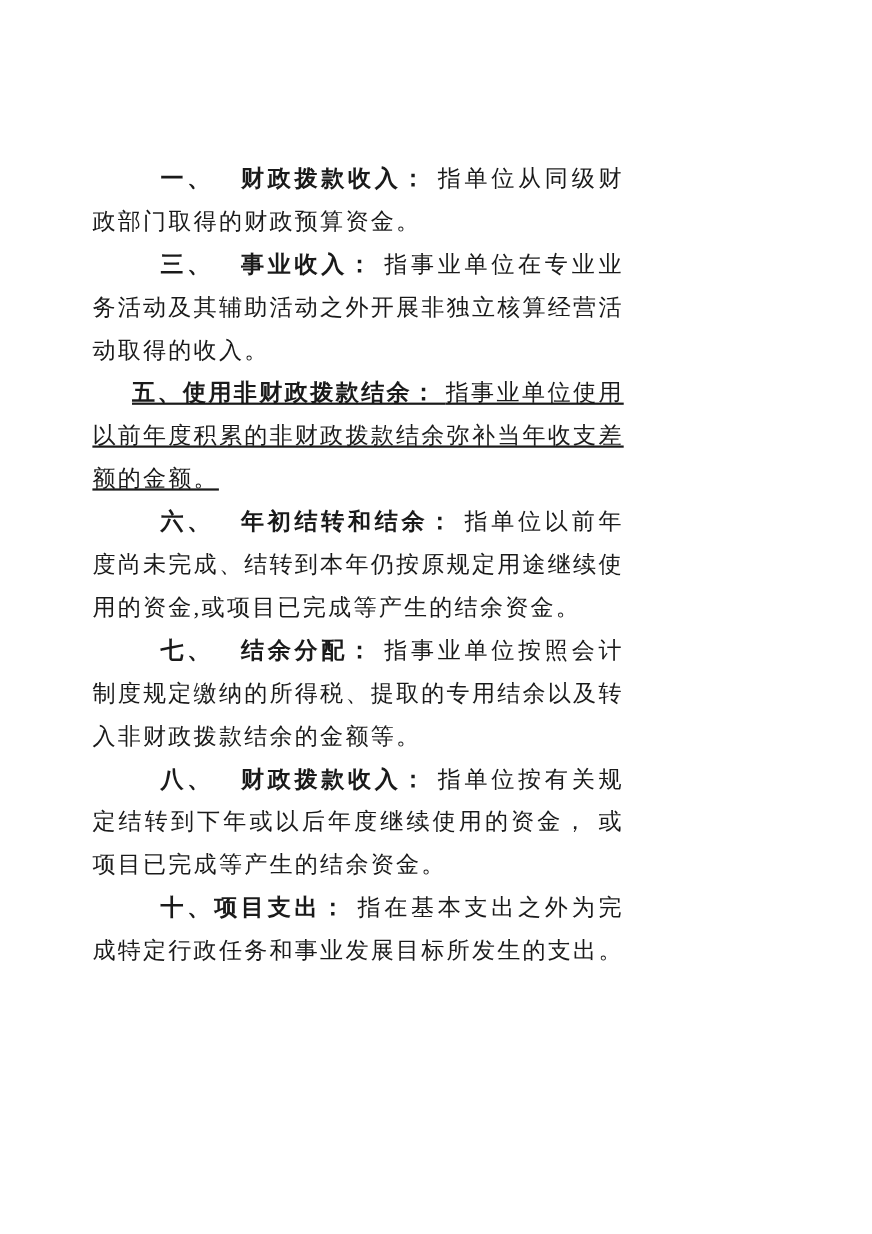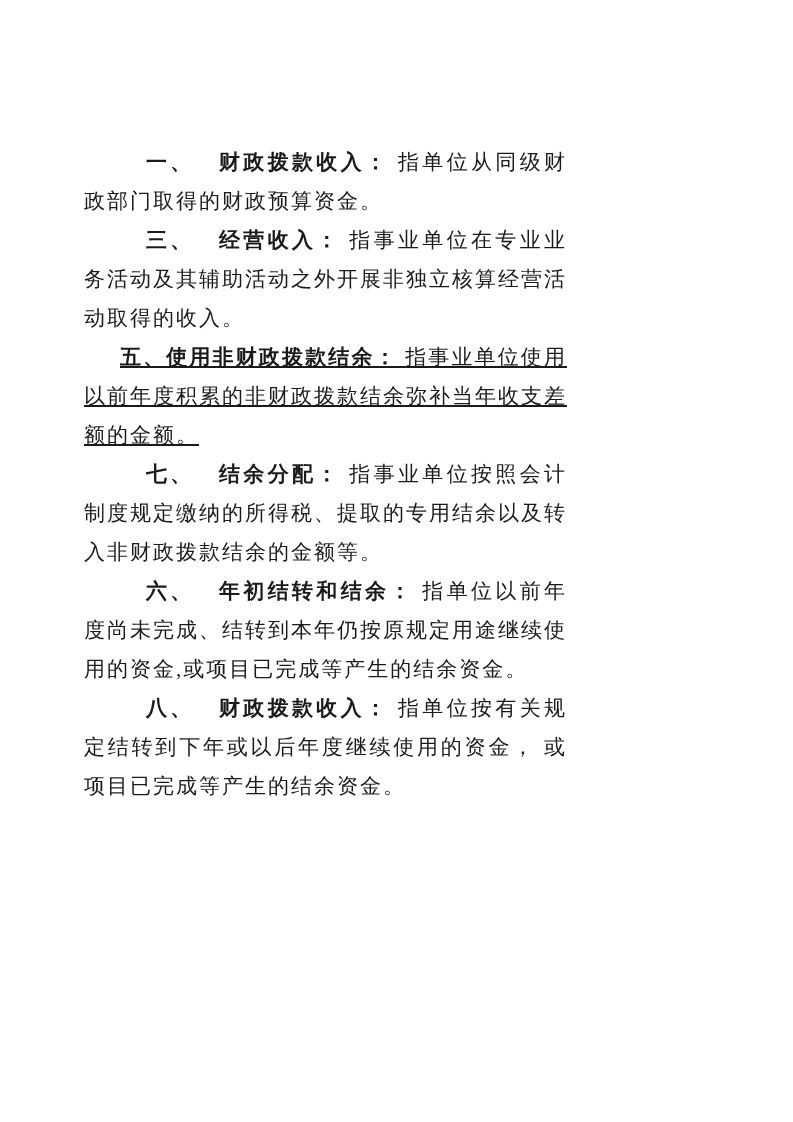--- a/index.html
+++ b/index.html
@@ -37,26 +37,27 @@
   }
 </style>
 </head>
 <body>
 
 <div class="page">
 
   <p class="item"><span class="lbl">一、　财政拨款收入： </span><span class="txt">指单位从同级财政部门取得的财政预算资金。</span></p>
 
 
-  <p class="item"><span class="lbl">三、　经营收入： </span><span class="txt">指事业单位在专业业务活动及其辅助活动之外开展非独立核算经营活动取得的收入。</span></p>
+  <p class="item"><span class="lbl">三、　事业收入： </span><span class="txt">指事业单位在专业业务活动及其辅助活动之外开展非独立核算经营活动取得的收入。</span></p>
 
 
   <p class="item outdent"><span class="lbl">五、使用非财政拨款结余： </span><span class="txt">指事业单位使用以前年度积累的非财政拨款结余弥补当年收支差额的金额。</span></p>
 
+  <p class="item"><span class="lbl">六、　年初结转和结余： </span><span class="txt">指单位以前年度尚未完成、结转到本年仍按原规定用途继续使用的资金,或项目已完成等产生的结余资金。</span></p>
+
   <p class="item"><span class="lbl">七、　结余分配： </span><span class="txt">指事业单位按照会计制度规定缴纳的所得税、提取的专用结余以及转入非财政拨款结余的金额等。</span></p>
-
-  <p class="item"><span class="lbl">六、　年初结转和结余： </span><span class="txt">指单位以前年度尚未完成、结转到本年仍按原规定用途继续使用的资金,或项目已完成等产生的结余资金。</span></p>
 
   <p class="item"><span class="lbl">八、　财政拨款收入： </span><span class="txt">指单位按有关规定结转到下年或以后年度继续使用的资金， 或项目已完成等产生的结余资金。</span></p>
 
 
+  <p class="item"><span class="lbl">十、项目支出： </span><span class="txt">指在基本支出之外为完成特定行政任务和事业发展目标所发生的支出。</span></p>
 
 </div>
 
 </body></html>

